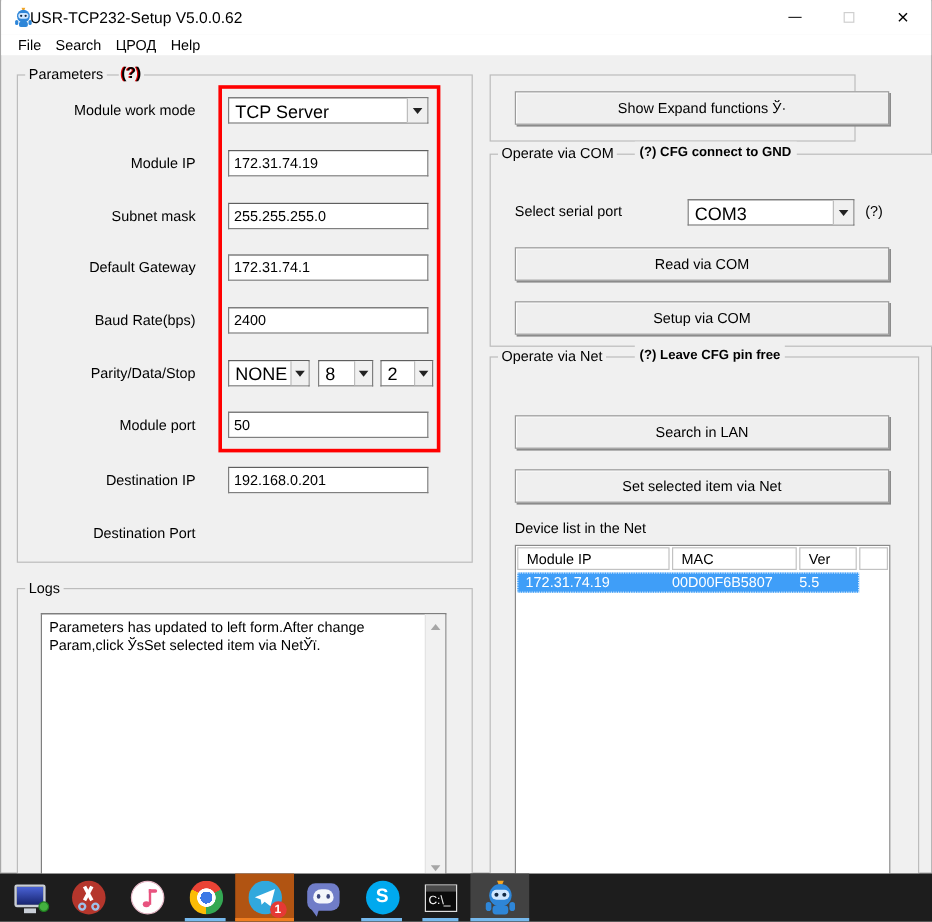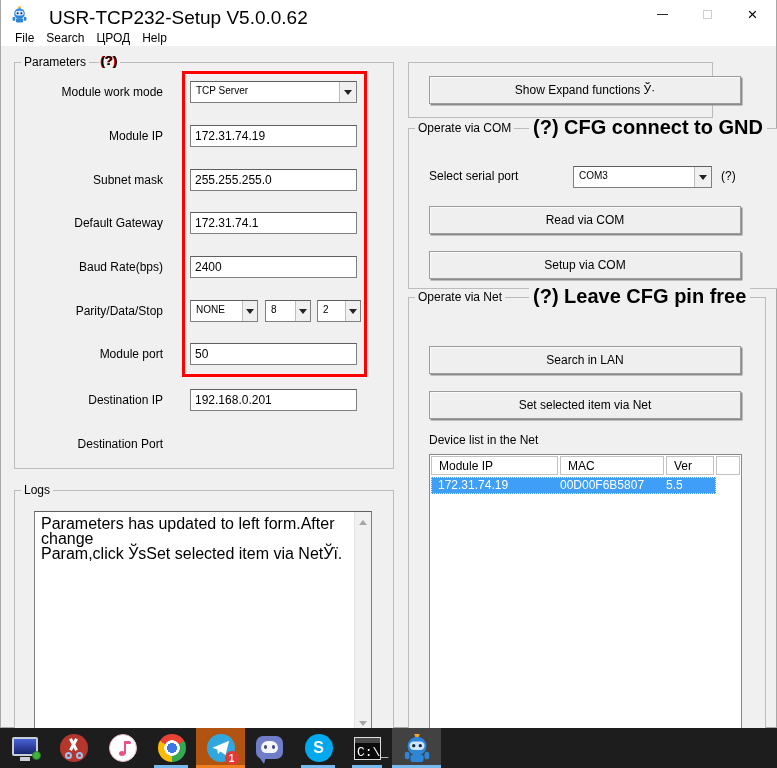--- a/index.html
+++ b/index.html
@@ -3,59 +3,59 @@
 <meta charset="utf-8">
 <style>
   * { margin:0; padding:0; box-sizing:border-box; }
   html,body { width:777px; height:768px; }
   body { font-family:"Liberation Sans", sans-serif; background:#1d1d1d; position:relative; overflow:hidden; color:#000; }
 
   
   .window { position:absolute; left:0; top:0; width:777px; height:728px; background:#f0f0f0; overflow:hidden; box-shadow: inset 0 0 0 1px #a8a8a8; }
   .titlebar { position:absolute; left:1px; top:0; width:775px; height:29px; background:#fff; }
   .app-icon { position:absolute; left:10px; top:6px; width:17px; height:17px; }
-  .title-text { position:absolute; left:48px; top:7px; font-size:19px; }
+  .title-text { position:absolute; left:24px; top:7px; font-size:13px; }
   .cap-btn { position:absolute; top:0; height:29px; width:43px; display:flex; align-items:center; justify-content:center; }
   .cap-min { left:640px; } .cap-max { left:685px; } .cap-close { left:730px; font-size:17px; line-height:29px; }
   .min-bar { width:11px; height:1px; background:#2b2b2b; }
   .max-box { width:9px; height:9px; border:1px solid #cfcfcf; }
 
   .menubar { position:absolute; left:1px; top:29px; width:775px; height:17px; background:#fff; display:flex; align-items:center; padding-left:8px; font-size:12px; }
   .menu-item { padding:0 6px; }
 
   
   .group { position:absolute; border:1px solid #bcbcbc; background:#f0f0f0; }
   .legend { position:absolute; top:-8px; left:6px; background:#f0f0f0; padding:0 3px; font-size:12px; line-height:14px; }
-  .ghint { position:absolute; top:-11px; background:#f0f0f0; padding:0 4px; font-size:20px; font-weight:bold; line-height:19px; }
+  .ghint { position:absolute; top:-11px; background:#f0f0f0; padding:0 4px; font-size:11px; font-weight:bold; line-height:19px; }
   .qred { position:absolute; top:-10px; left:84px; background:#f0f0f0; padding:0 2px; font-size:13px; font-weight:bold; text-shadow:-1px 0 0 #dd0000; }
 
   .g-params { left:14px; top:62px; width:380px; height:407px; }
   .g-logs   { left:14px; top:490px; width:380px; height:245px; }
   .g-expand { left:408px; top:62px;  width:305px; height:56px; }
   .g-com    { left:408px; top:128px; width:394px; height:161px; }
   .g-net    { left:408px; top:297px; width:358px; height:438px; }
 
   
   .prow { position:absolute; left:6px; width:352px; height:22px; }
   .plabel { position:absolute; left:0; top:0; width:142px; text-align:right; font-size:12px; line-height:22px; }
   .tf { position:absolute; background:#fff; border:1px solid #7f7f7f; border-top-color:#5f5f5f; font-family:"Liberation Sans",sans-serif; font-size:12px; padding:0 4px; height:22px; }
   .prow .tf { left:169px; width:167px; top:0; }
-  .combo { position:absolute; top:0; height:22px; background:#fff; border:1px solid #7f7f7f; border-top-color:#5f5f5f; font-size:10px; }
+  .combo { position:absolute; top:0; height:22px; background:#fff; border:1px solid #7f7f7f; border-top-color:#5f5f5f; font-size:15px; }
   .combo .cval { position:absolute; left:5px; top:3px; white-space:nowrap; }
   .combo .dd { position:absolute; right:0; top:0; bottom:0; width:17px; background:#f0f0f0; border-left:1px solid #bdbdbd; display:flex; align-items:center; justify-content:center; }
   .arr-dn { width:0; height:0; border-left:4px solid transparent; border-right:4px solid transparent; border-top:5px solid #222; }
   .red-frame { position:absolute; left:182px; top:71px; width:185px; height:306px; border:3px solid #ff0000; z-index:5; pointer-events:none; }
 
   
   .btn { position:absolute; background:#efefef; border:1px solid #9c9c9c; box-shadow:1.5px 1.5px 0 0 #8b8b8b, inset 1px 1px 0 #fbfbfb; font-size:12px; display:flex; align-items:center; justify-content:center; cursor:default; }
   .btn-wide { left:20px; width:312px; height:28px; }
 
   
   .logbox { position:absolute; left:19px; top:20px; width:338px; height:224px; background:#fff; border:1px solid #7f7f7f; border-top-color:#5f5f5f; }
-  .logtext { position:absolute; left:6px; top:4px; right:22px; font-size:16px; line-height:15px; white-space:pre-wrap; }
+  .logtext { position:absolute; left:6px; top:4px; right:22px; font-size:12px; line-height:15px; white-space:pre-wrap; }
   .vsb { position:absolute; right:0; top:0; bottom:0; width:17px; background:#f1f1f1; border-left:1px solid #e4e4e4; }
   .sb-up, .sb-dn { position:absolute; left:4px; width:0; height:0; border-left:4px solid transparent; border-right:4px solid transparent; }
   .sb-up { top:8px; border-bottom:5px solid #a6a6a6; }
   .sb-dn { bottom:8px; border-top:5px solid #a6a6a6; }
 
   
   .serial-label { position:absolute; left:20px; top:40px; font-size:12px; }
   .serial-combo { left:164px; top:37px; width:139px; }
   .serial-q { position:absolute; left:312px; top:40px; font-size:12px; }
   .devlist-label { position:absolute; left:20px; top:135px; font-size:12px; }
@@ -102,21 +102,21 @@
   .icon-discord { width:27px; height:23px; background:#707dc8; border-radius:7px; position:relative; display:flex; align-items:center; justify-content:center; margin-top:-2px; }
   .icon-discord::after { content:""; position:absolute; left:3px; bottom:-5px; width:0; height:0; border-left:5px solid transparent; border-right:2px solid transparent; border-top:7px solid #707dc8; }
   .disc-face { width:17px; height:12px; background:#f4f6fb; border-radius:8px 8px 6px 6px; position:relative; }
   .disc-face::before, .disc-face::after { content:""; position:absolute; top:4px; width:3px; height:4px; border-radius:50%; background:#3c477e; }
   .disc-face::before { left:3px; } .disc-face::after { right:3px; }
 
   .icon-skype { width:28px; height:28px; border-radius:50%; background:#00a9ee; color:#fff; font-size:16px; font-weight:bold; display:flex; align-items:center; justify-content:center; }
 
   .icon-cmd { width:27px; height:23px; background:#0b0b0b; border:1px solid #dedede; position:relative; }
   .cmd-strip { position:absolute; left:0; top:0; right:0; height:5px; background:#4a4a4a; }
-  .cmd-text { position:absolute; left:2px; top:7px; color:#fff; font-family:Liberation Mono, monospace; font-size:13px; }
+  .cmd-text { position:absolute; left:2px; top:7px; color:#fff; font-family:Liberation Sans, sans-serif; font-size:10px; }
 
   .hint-label { font-size:12px; }
 </style>
 </head>
 <body>
 
 <div class="window">
 
   <div class="titlebar">
     <svg class="app-icon" viewBox="0 0 32 32">

